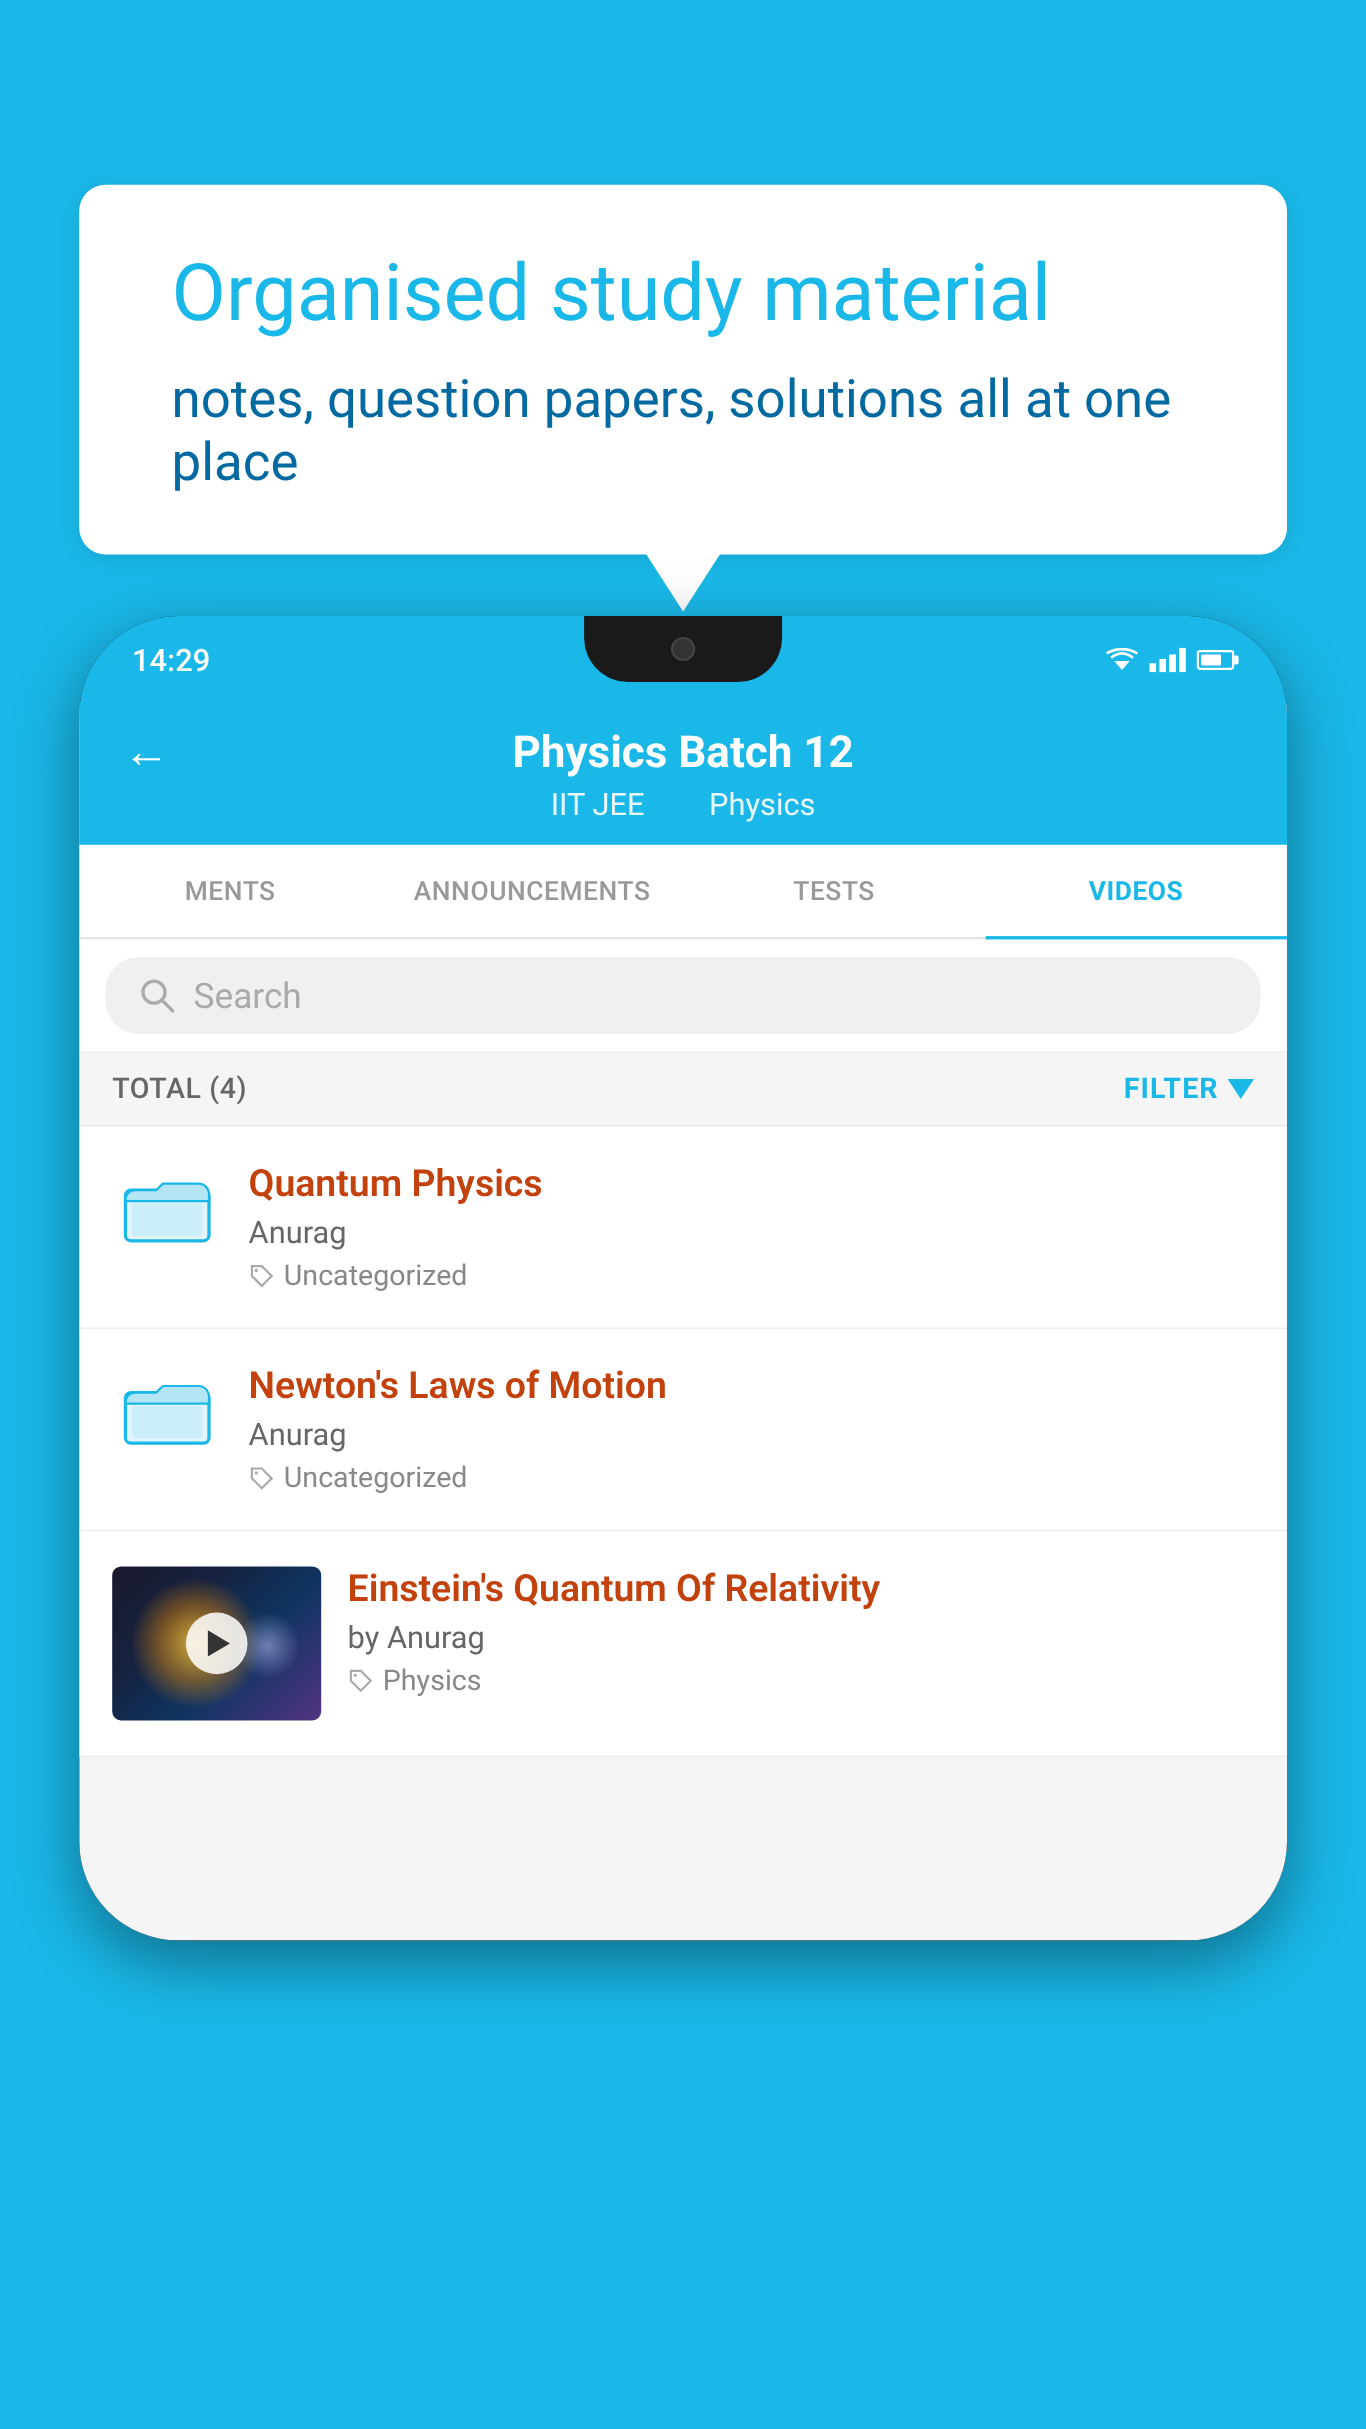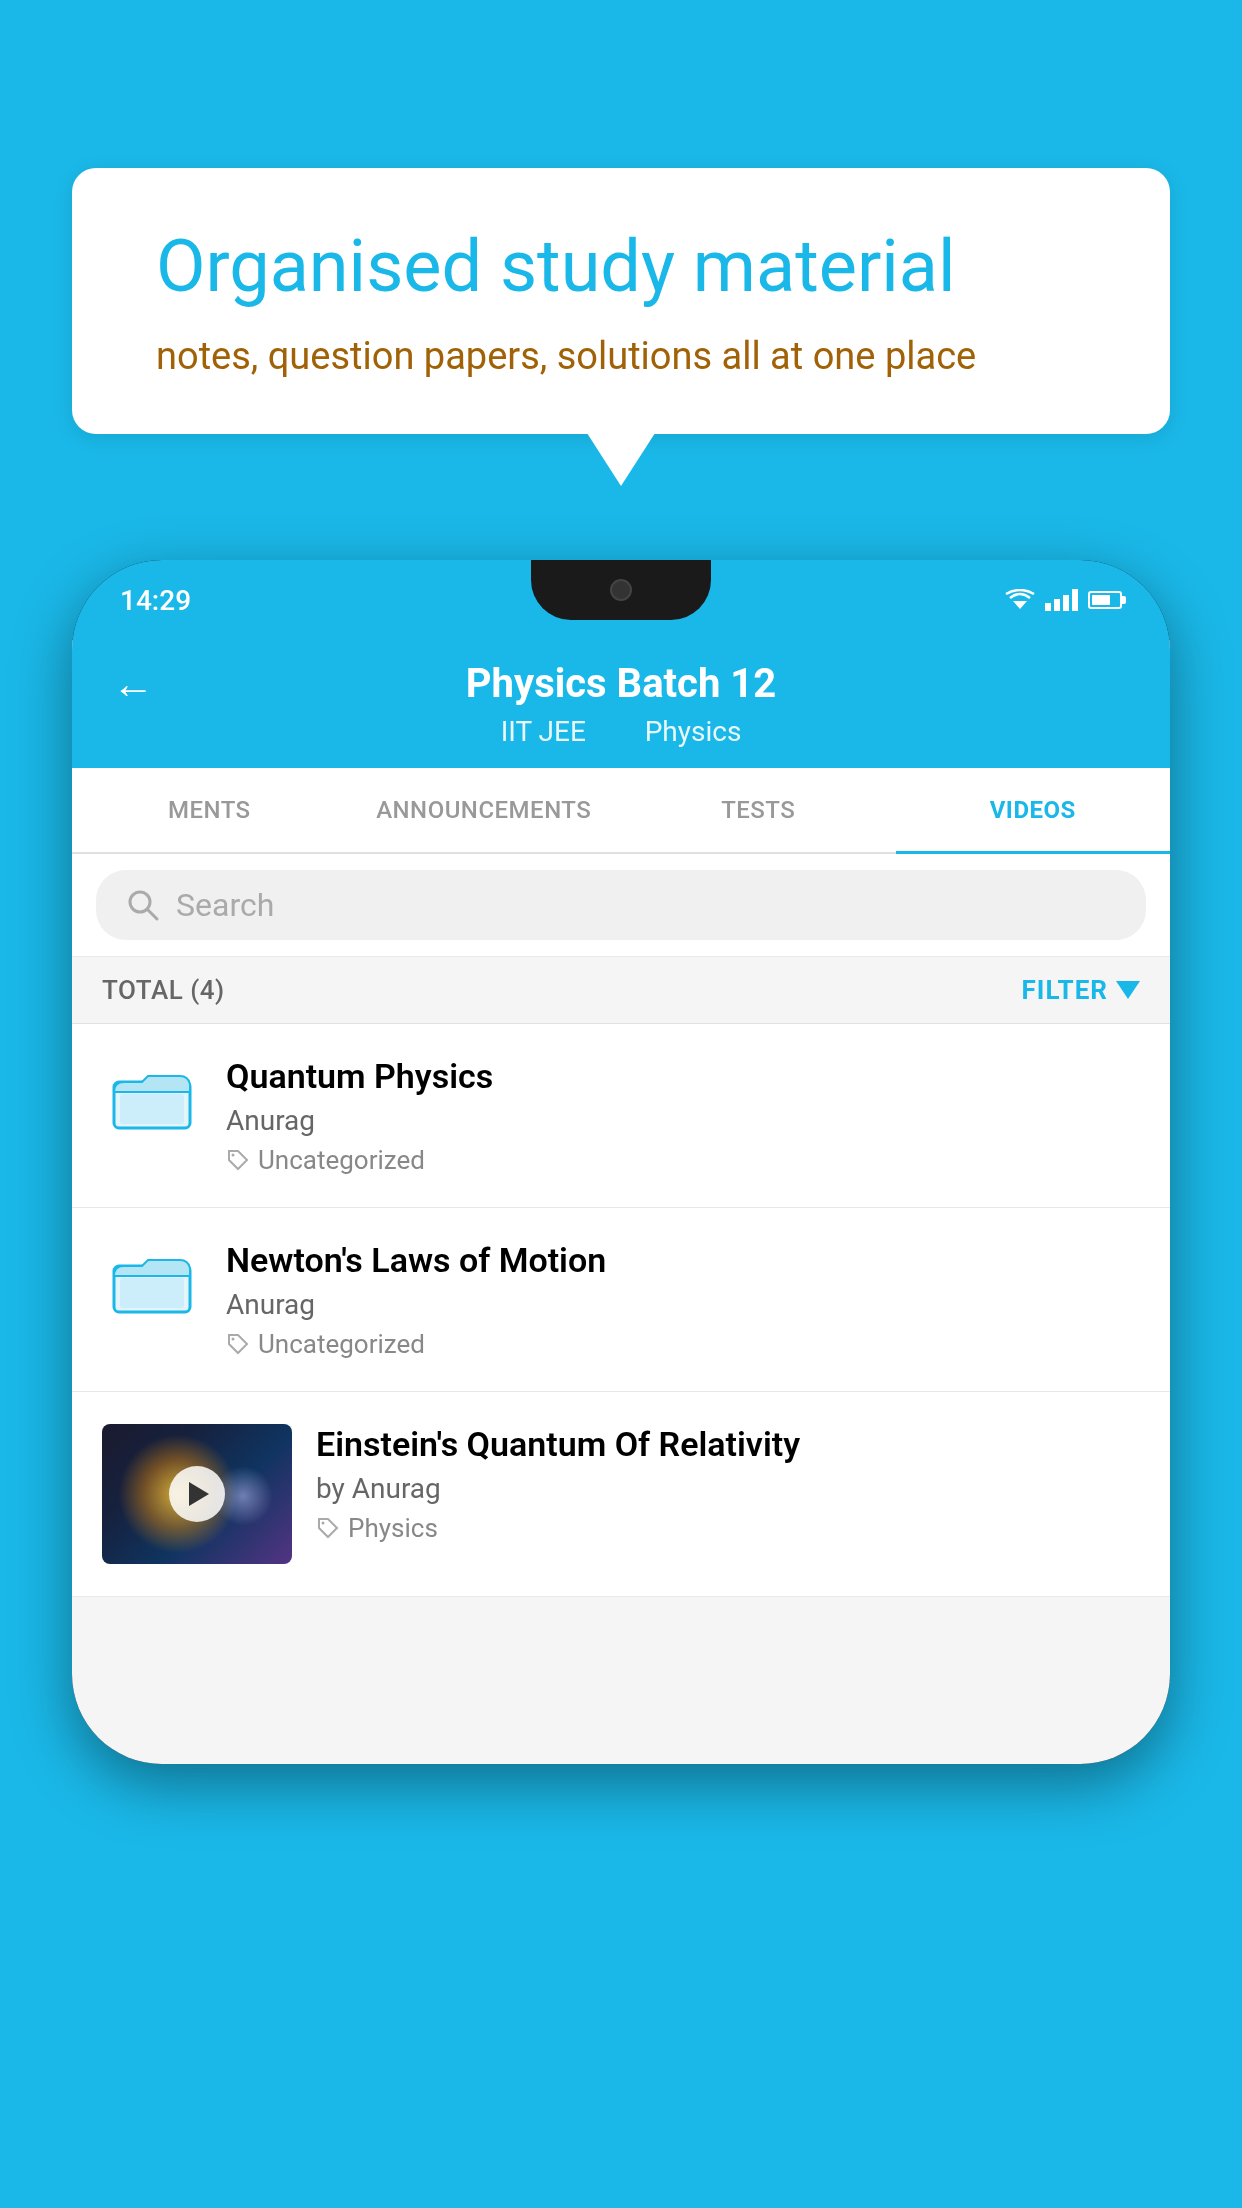--- a/index.html
+++ b/index.html
@@ -37,22 +37,22 @@
       border-top: 56px solid white;
     }
     .speech-bubble-title {
       font-size: 72px;
       color: #1ab8e8;
       font-weight: 400;
       line-height: 1.2;
       margin-bottom: 24px;
     }
     .speech-bubble-subtitle {
-      font-size: 38px;
-      color: #a16207;
+      font-size: 48px;
+      color: #0369a1;
       font-weight: 400;
     }
 
     
     .phone-outer {
       position: absolute;
       top: 560px;
       left: 72px;
       right: 72px;
       bottom: 0;
@@ -339,21 +339,21 @@
       height: 68px;
     }
 
     .video-item-info {
       flex: 1;
     }
 
     .video-item-title {
       font-size: 34px;
       font-weight: 600;
-      color: #000000;
+      color: #c2410c;
       margin-bottom: 8px;
     }
 
     .video-item-author {
       font-size: 28px;
       color: #666;
       margin-bottom: 8px;
     }
 
     .video-item-tag {

